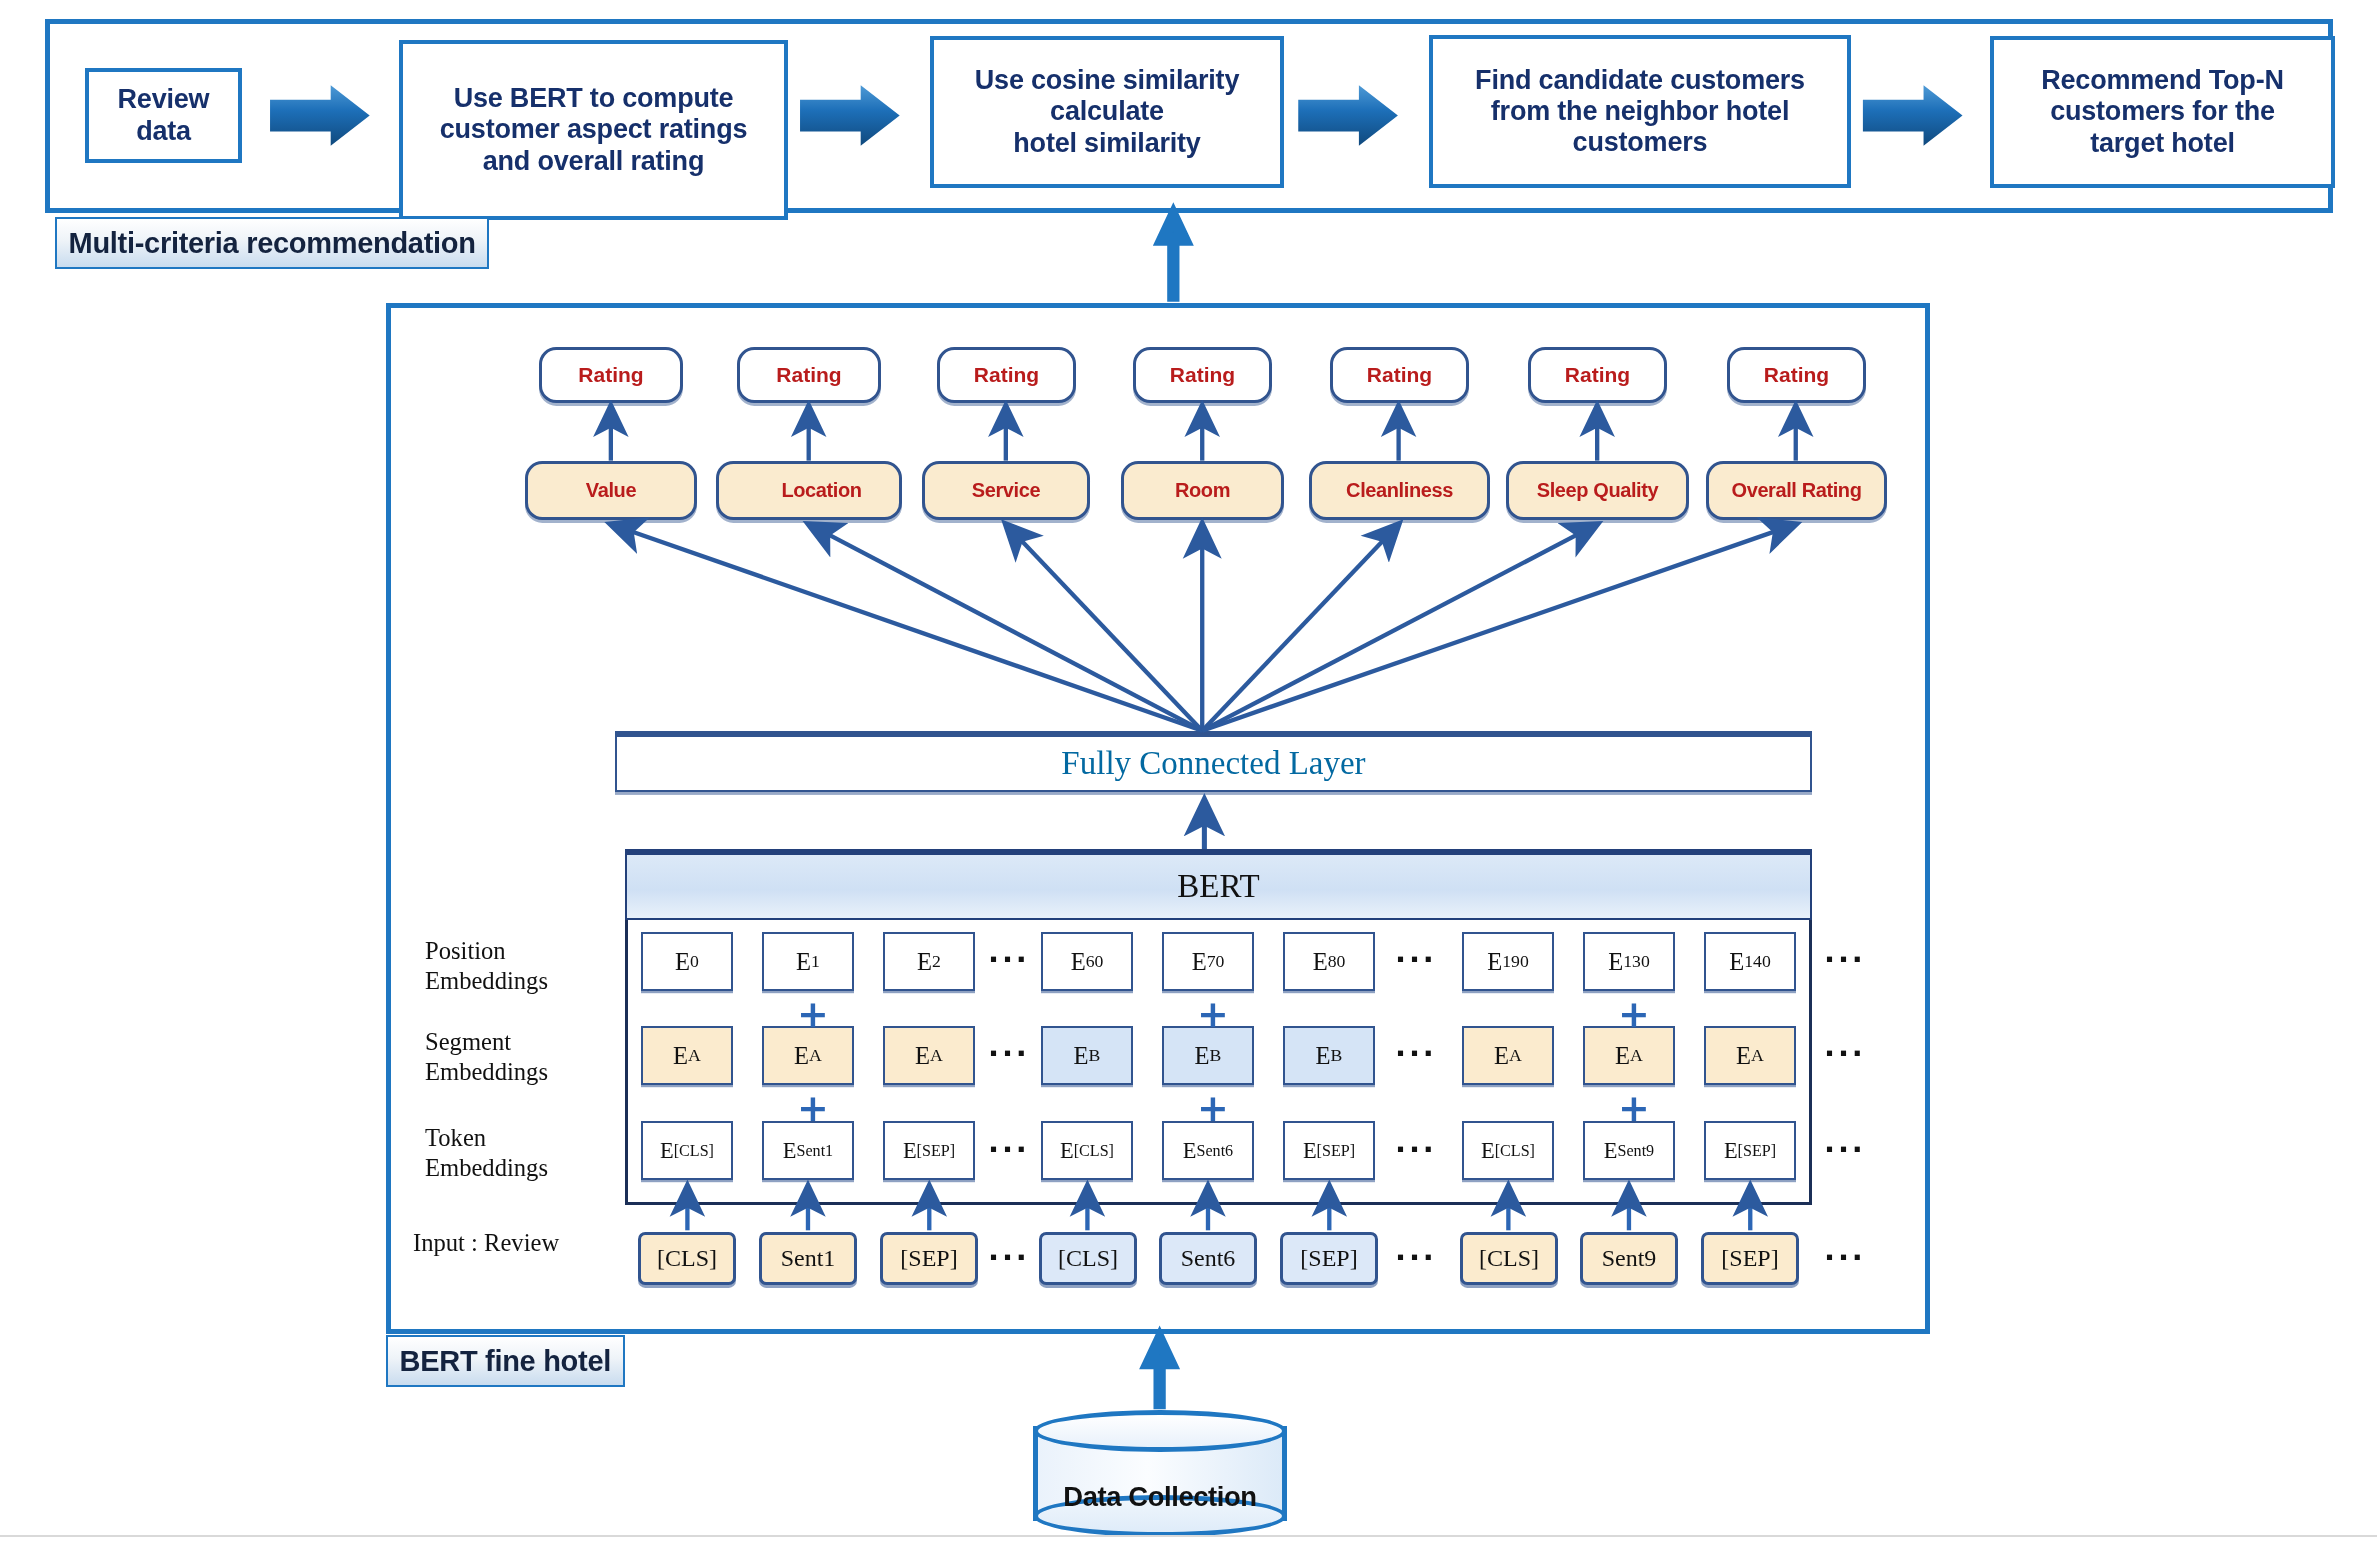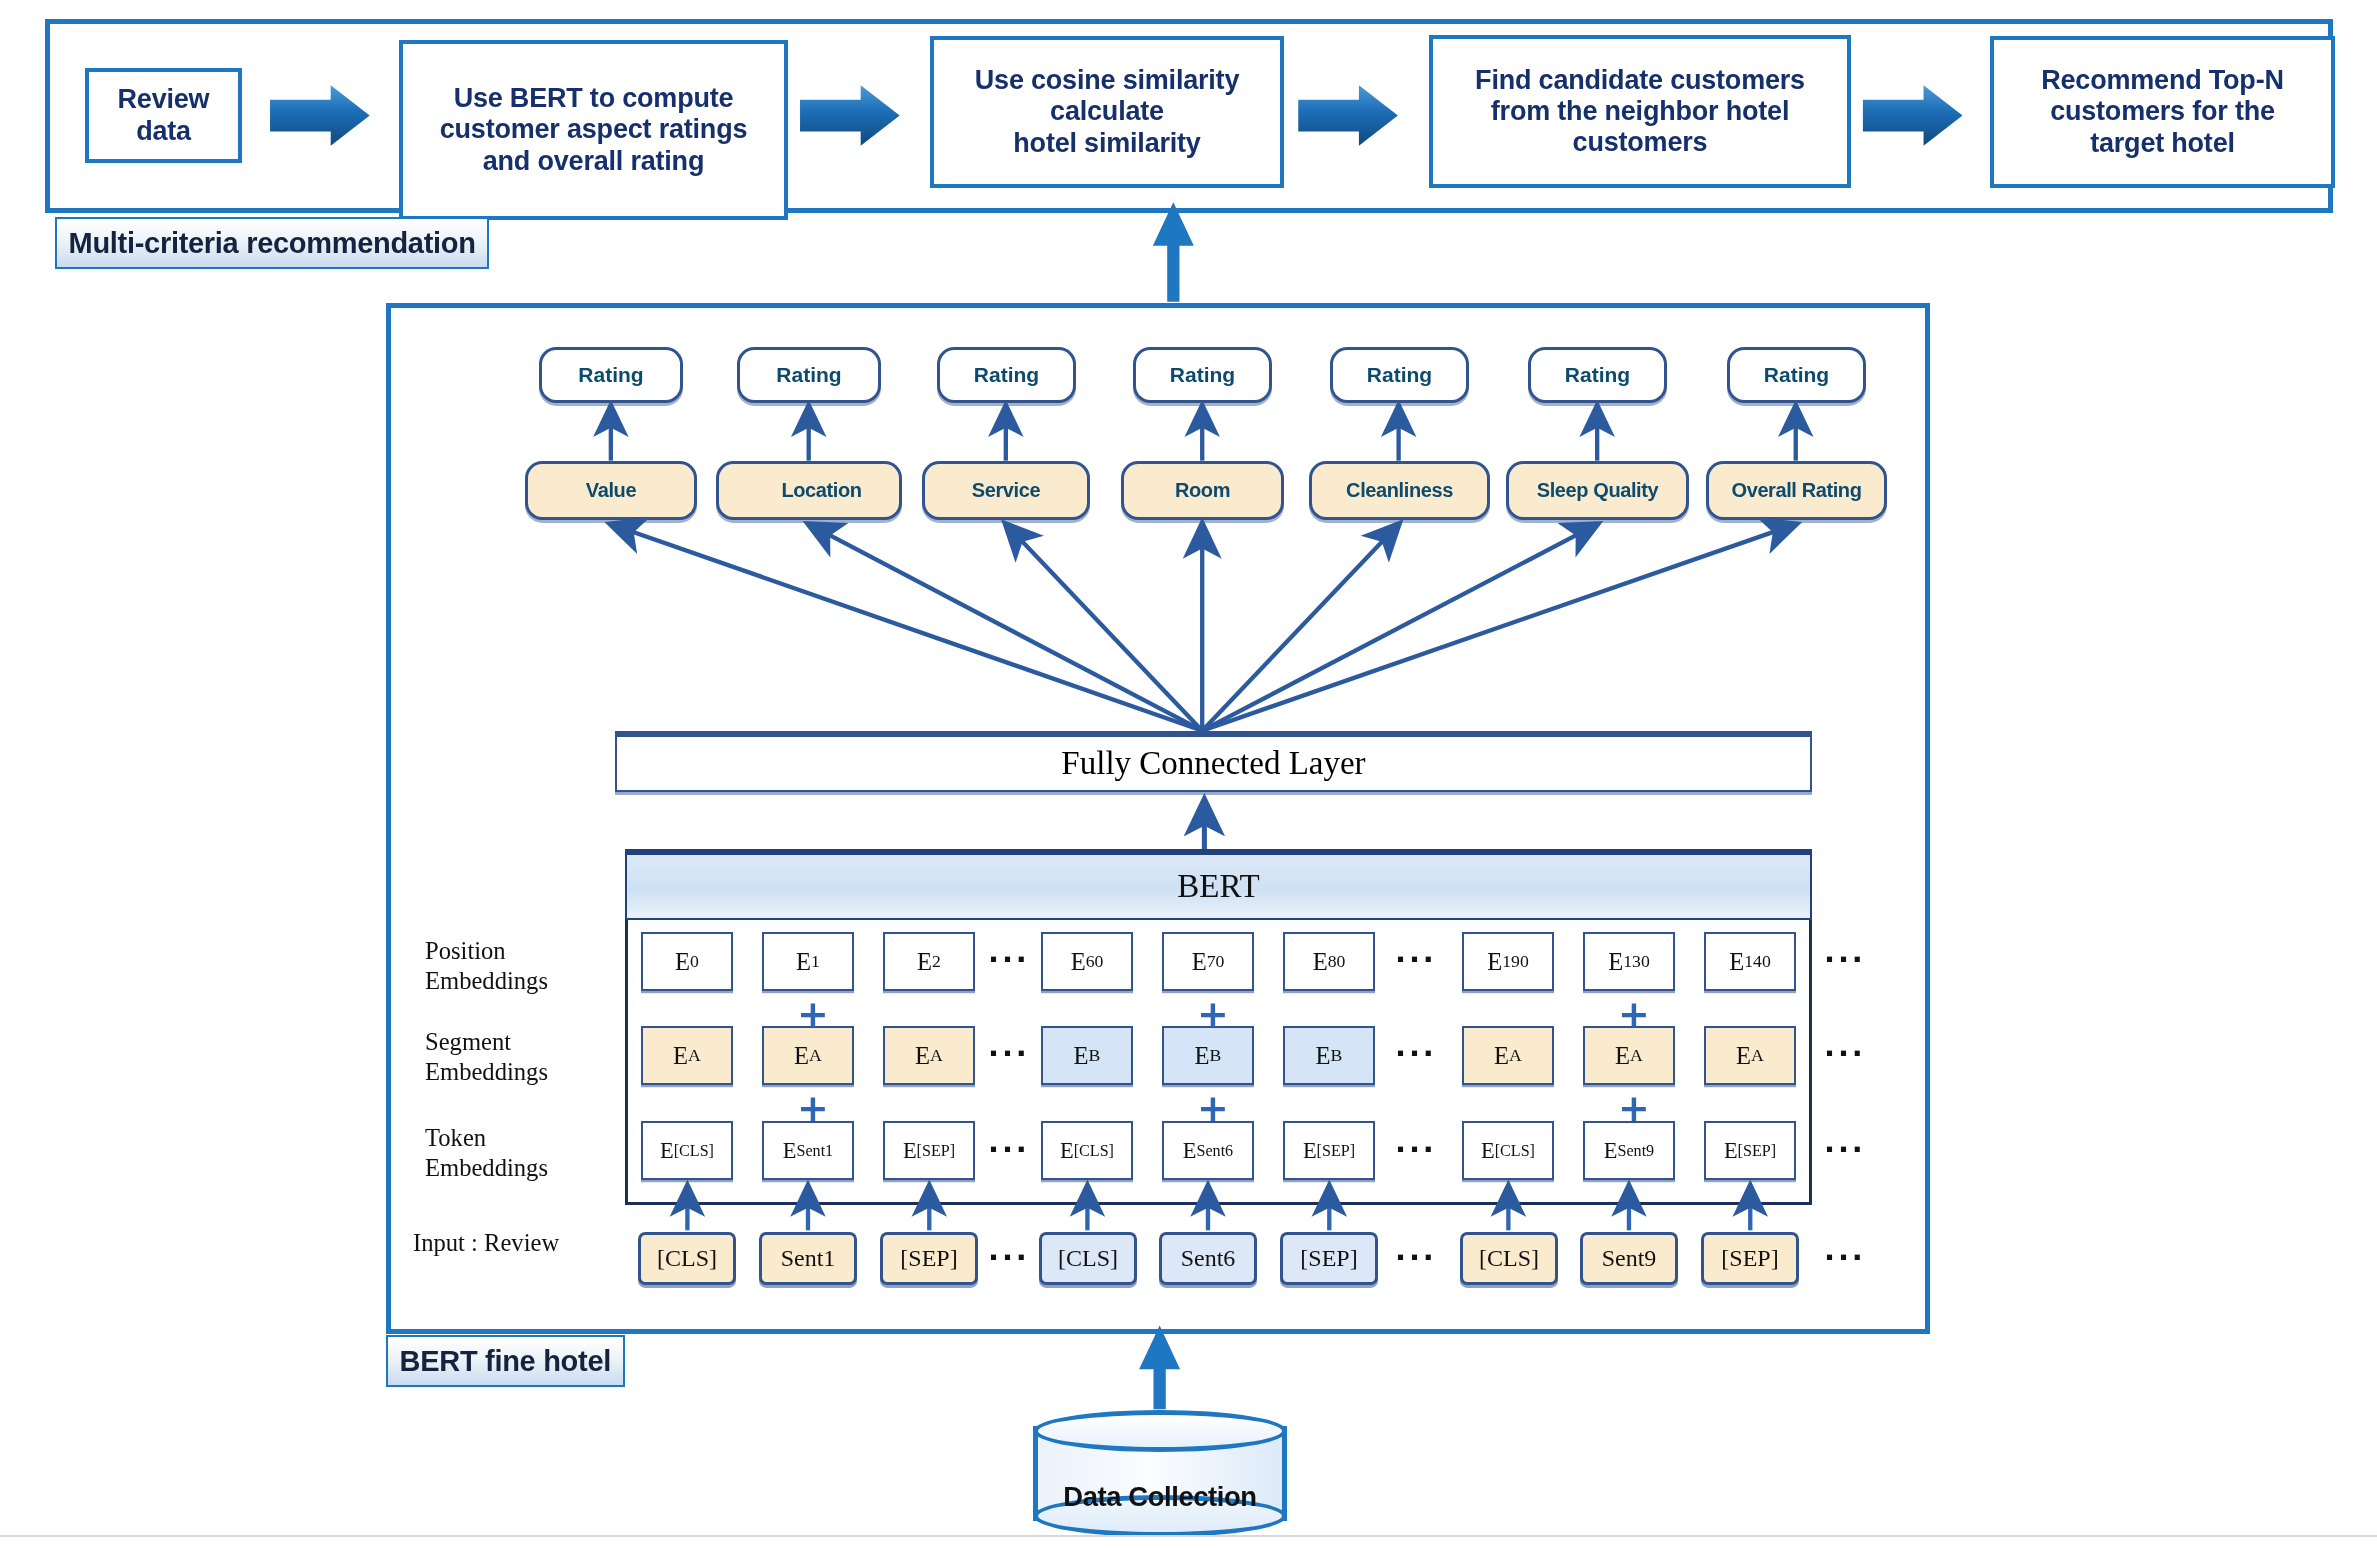--- a/index.html
+++ b/index.html
@@ -32,32 +32,32 @@
   #bert-frame{
     left:386px;top:303px;width:1544px;height:1031px;
     border:5px solid #1F77C2;background:#fff;
   }
 
   
   .pill{
     position:absolute;box-sizing:border-box;
     border:3.6px solid #31548F;border-radius:17.3px;
     display:flex;align-items:center;justify-content:center;
-    color:#0c4a6e;font-weight:bold;white-space:nowrap;
+    color:#b91c1c;font-weight:bold;white-space:nowrap;
     box-shadow:0 2.9px 0 0 rgba(49,84,143,.45);
   }
   .pill.rating{background:#ffffff;font-size:21px;}
   .pill.aspect{background:#FAEBCF;font-size:20px;letter-spacing:-0.4px;}
 
   
   #fcl{
     left:615px;top:731px;width:1197px;height:61px;
     border:2.9px solid #31548F;background:#fff;
     display:flex;align-items:center;justify-content:center;
-    font-family:"Liberation Serif",serif;font-size:33px;color:#000000;
+    font-family:"Liberation Serif",serif;font-size:33px;color:#0369a1;
     border-top-width:6.5px;border-top-color:#31548F;
     box-shadow:0 2.9px 0 0 rgba(49,84,143,.5);
   }
   #bert-band{
     left:625px;top:849px;width:1187px;height:71px;
     border:2.9px solid #23407A;border-top-width:6.5px;
     background:linear-gradient(to bottom,#dce9f7 0%,#cfe0f4 55%,#e9f1fa 100%);
     display:flex;align-items:center;justify-content:center;
     font-family:"Liberation Serif",serif;font-size:33px;color:#111;
   }

